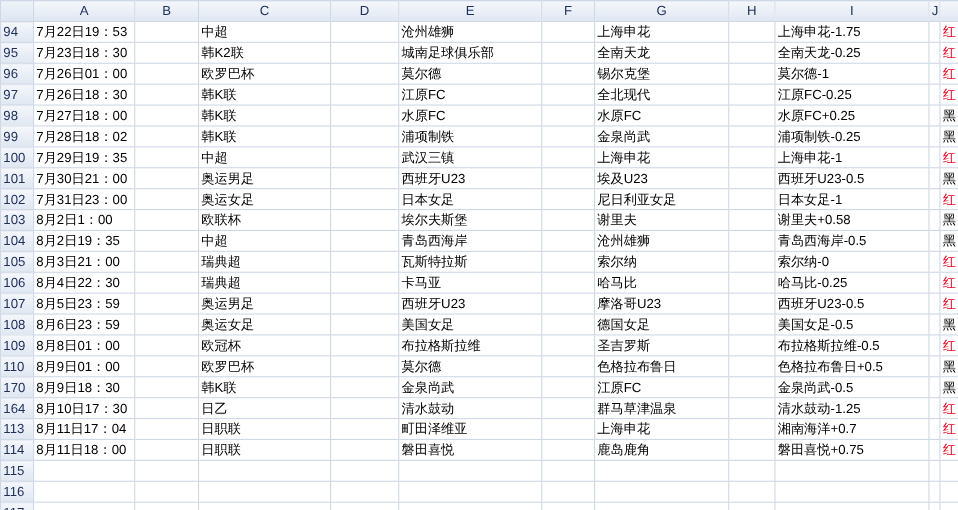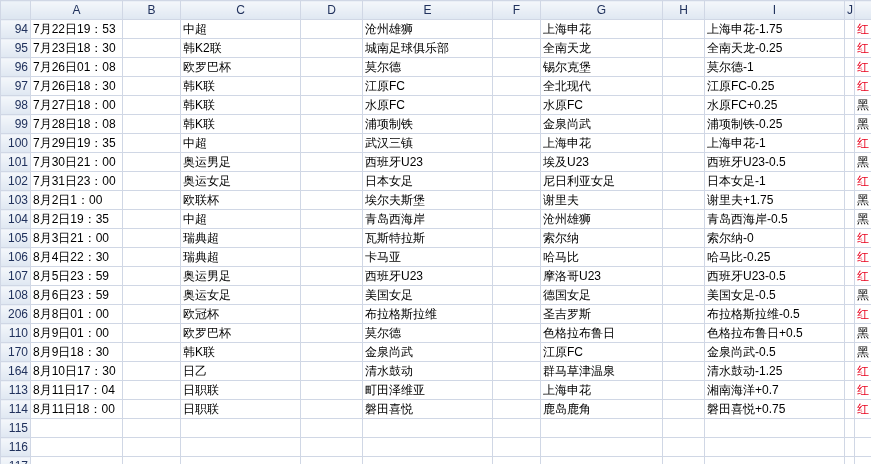--- a/index.html
+++ b/index.html
@@ -53,21 +53,21 @@
     height: 17px;
   }
   thead th.corner {
     background: linear-gradient(to bottom, #eef3f9 0%, #dce5f0 100%);
   }
   
   td.rowhdr {
     background: linear-gradient(to bottom, #f4f7fb 0%, #dfe7f2 100%);
     border: 1px solid #9eb6ce;
     color: #20315c;
-    text-align: right;
+    text-align: left;
     font-size: 12px;
   }
   td.txt { text-align: left; color: #000000; }
   td.red { color: #e8001c; }
   td.black { color: #000000; }
   
 </style>
 </head>
 <body>
 
@@ -128,21 +128,21 @@
           <td class="txt">城南足球俱乐部</td>
           <td class="txt"></td>
           <td class="txt">全南天龙</td>
           <td class="txt"></td>
           <td class="txt">全南天龙-0.25</td>
           <td class="txt"></td>
           <td class="txt red">红（1-2）</td>
         </tr>
         <tr>
           <td class="rowhdr">96</td>
-          <td class="txt">7月26日01：08</td>
+          <td class="txt">7月26日01：00</td>
           <td class="txt"></td>
           <td class="txt">欧罗巴杯</td>
           <td class="txt"></td>
           <td class="txt">莫尔德</td>
           <td class="txt"></td>
           <td class="txt">锡尔克堡</td>
           <td class="txt"></td>
           <td class="txt">莫尔德-1</td>
           <td class="txt"></td>
           <td class="txt red">红（3-1）</td>
@@ -170,21 +170,21 @@
           <td class="txt">水原FC</td>
           <td class="txt"></td>
           <td class="txt">水原FC</td>
           <td class="txt"></td>
           <td class="txt">水原FC+0.25</td>
           <td class="txt"></td>
           <td class="txt black">黑（1-0）</td>
         </tr>
         <tr>
           <td class="rowhdr">99</td>
-          <td class="txt">7月28日18：08</td>
+          <td class="txt">7月28日18：02</td>
           <td class="txt"></td>
           <td class="txt">韩K联</td>
           <td class="txt"></td>
           <td class="txt">浦项制铁</td>
           <td class="txt"></td>
           <td class="txt">金泉尚武</td>
           <td class="txt"></td>
           <td class="txt">浦项制铁-0.25</td>
           <td class="txt"></td>
           <td class="txt black">黑（1-2）</td>
@@ -234,21 +234,21 @@
         <tr>
           <td class="rowhdr">103</td>
           <td class="txt">8月2日1：00</td>
           <td class="txt"></td>
           <td class="txt">欧联杯</td>
           <td class="txt"></td>
           <td class="txt">埃尔夫斯堡</td>
           <td class="txt"></td>
           <td class="txt">谢里夫</td>
           <td class="txt"></td>
-          <td class="txt">谢里夫+1.75</td>
+          <td class="txt">谢里夫+0.58</td>
           <td class="txt"></td>
           <td class="txt black">黑（2-0）</td>
         </tr>
         <tr>
           <td class="rowhdr">104</td>
           <td class="txt">8月2日19：35</td>
           <td class="txt"></td>
           <td class="txt">中超</td>
           <td class="txt"></td>
           <td class="txt">青岛西海岸</td>
@@ -309,21 +309,21 @@
           <td class="txt"></td>
           <td class="txt">美国女足</td>
           <td class="txt"></td>
           <td class="txt">德国女足</td>
           <td class="txt"></td>
           <td class="txt">美国女足-0.5</td>
           <td class="txt"></td>
           <td class="txt black">黑（0-0）</td>
         </tr>
         <tr>
-          <td class="rowhdr">206</td>
+          <td class="rowhdr">109</td>
           <td class="txt">8月8日01：00</td>
           <td class="txt"></td>
           <td class="txt">欧冠杯</td>
           <td class="txt"></td>
           <td class="txt">布拉格斯拉维</td>
           <td class="txt"></td>
           <td class="txt">圣吉罗斯</td>
           <td class="txt"></td>
           <td class="txt">布拉格斯拉维-0.5</td>
           <td class="txt"></td>

